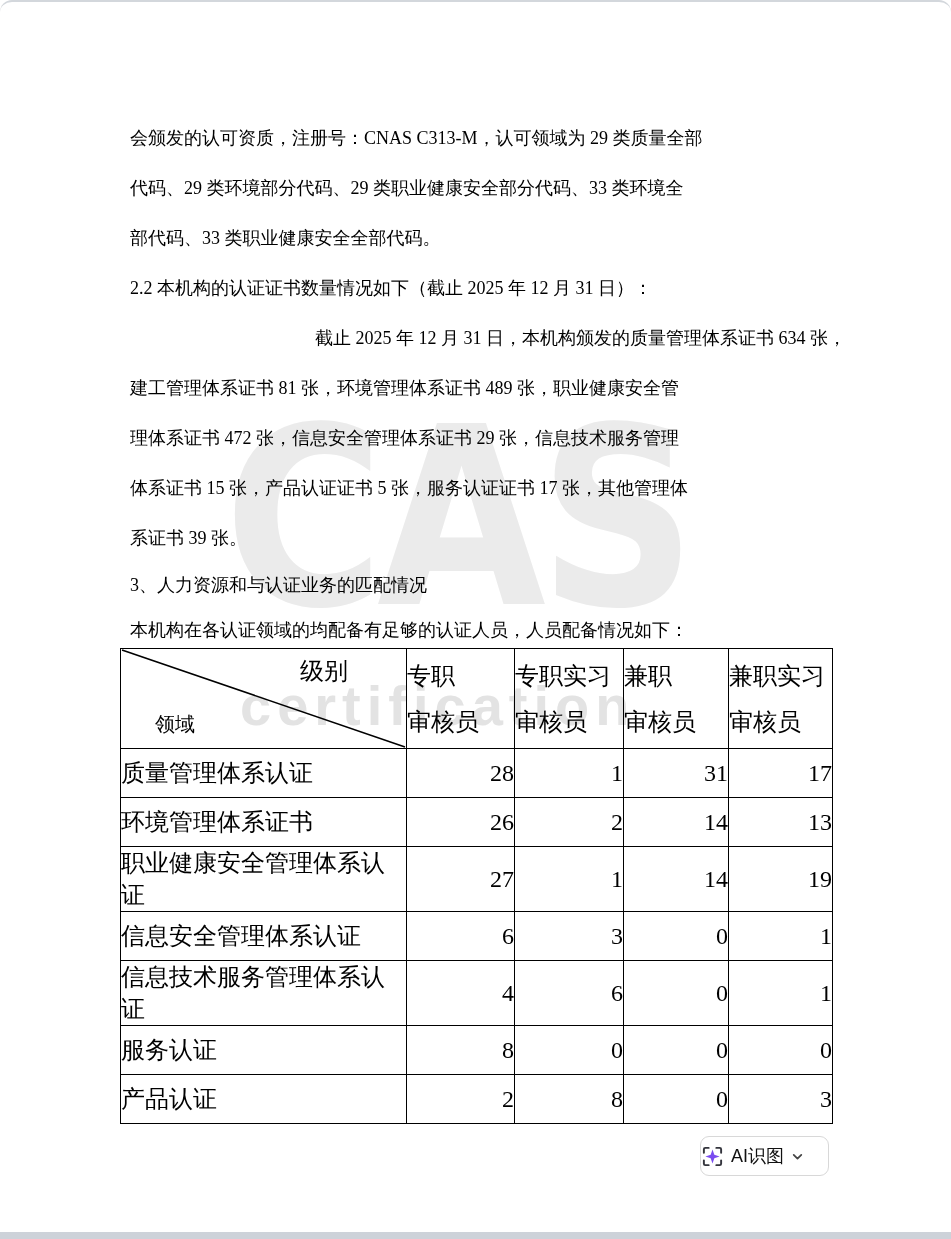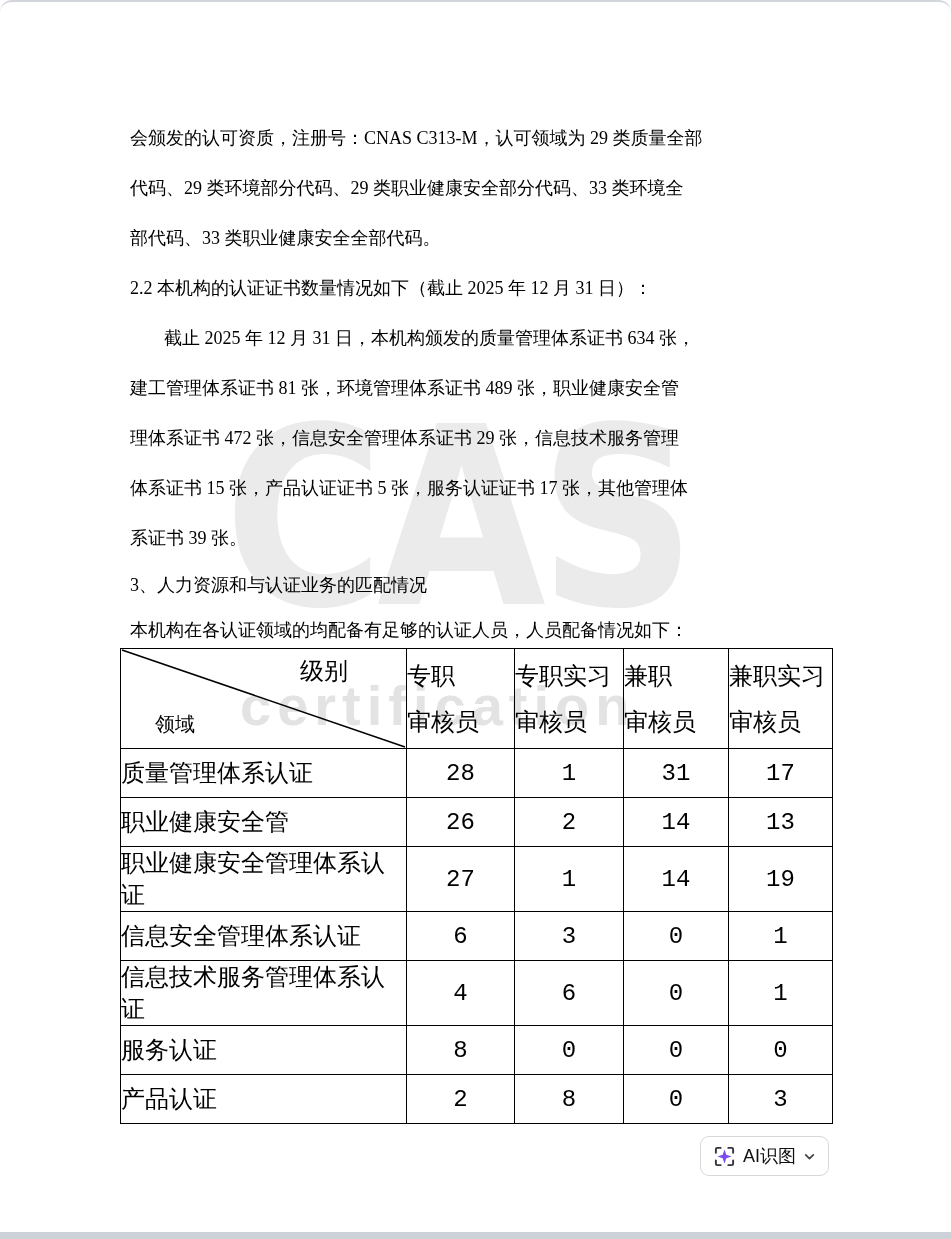--- a/index.html
+++ b/index.html
@@ -59,21 +59,21 @@
     z-index: 2;
     font-size: 18px;
     margin-left: 12px;
   }
   .line {
     height: 50px;
     line-height: 50px;
     white-space: nowrap;
     overflow: visible;
   }
-  .line.indent { padding-left: 34px; }
+  .line.indent { padding-left: 34px; text-align: right; }
   .line.short  { height: 45px; line-height: 45px; }
 
   
   .staff-table {
     position: absolute;
     left: 120px;
     top: 646px;
     width: 712px;
     z-index: 2;
     border-collapse: collapse;
@@ -112,36 +112,34 @@
   }
   .col-header { text-align: left; vertical-align: middle; }
   .col-header .hline { line-height: 46px; height: 46px; }
 
   .field-cell {
     text-align: left;
     padding-left: 10px;
     vertical-align: middle;
   }
   .num-cell {
-    text-align: center;
+    text-align: right;
     vertical-align: middle;
-    font-family: Liberation Mono, monospace;
   }
 
   
   .ai-btn {
     position: absolute;
     left: 700px;
     top: 1134px;
     width: 129px;
     height: 40px;
     z-index: 3;
     display: flex;
     align-items: center;
-    justify-content: center;
     gap: 7px;
     background: #ffffff;
     border: 1px solid #d8d8d8;
     border-radius: 9px;
     cursor: pointer;
     font-family: "Liberation Sans", "DejaVu Sans", sans-serif;
     padding: 0;
   }
   .ai-btn .ai-label {
     font-size: 18px;
@@ -219,21 +217,21 @@
     </thead>
     <tbody>
       <tr>
         <td class="field-cell">质量管理体系认证</td>
         <td class="num-cell">28</td>
         <td class="num-cell">1</td>
         <td class="num-cell">31</td>
         <td class="num-cell">17</td>
       </tr>
       <tr>
-        <td class="field-cell">职业健康安全管</td>
+        <td class="field-cell">环境管理体系证书</td>
         <td class="num-cell">26</td>
         <td class="num-cell">2</td>
         <td class="num-cell">14</td>
         <td class="num-cell">13</td>
       </tr>
       <tr>
         <td class="field-cell">职业健康安全管理体系认证</td>
         <td class="num-cell">27</td>
         <td class="num-cell">1</td>
         <td class="num-cell">14</td>

